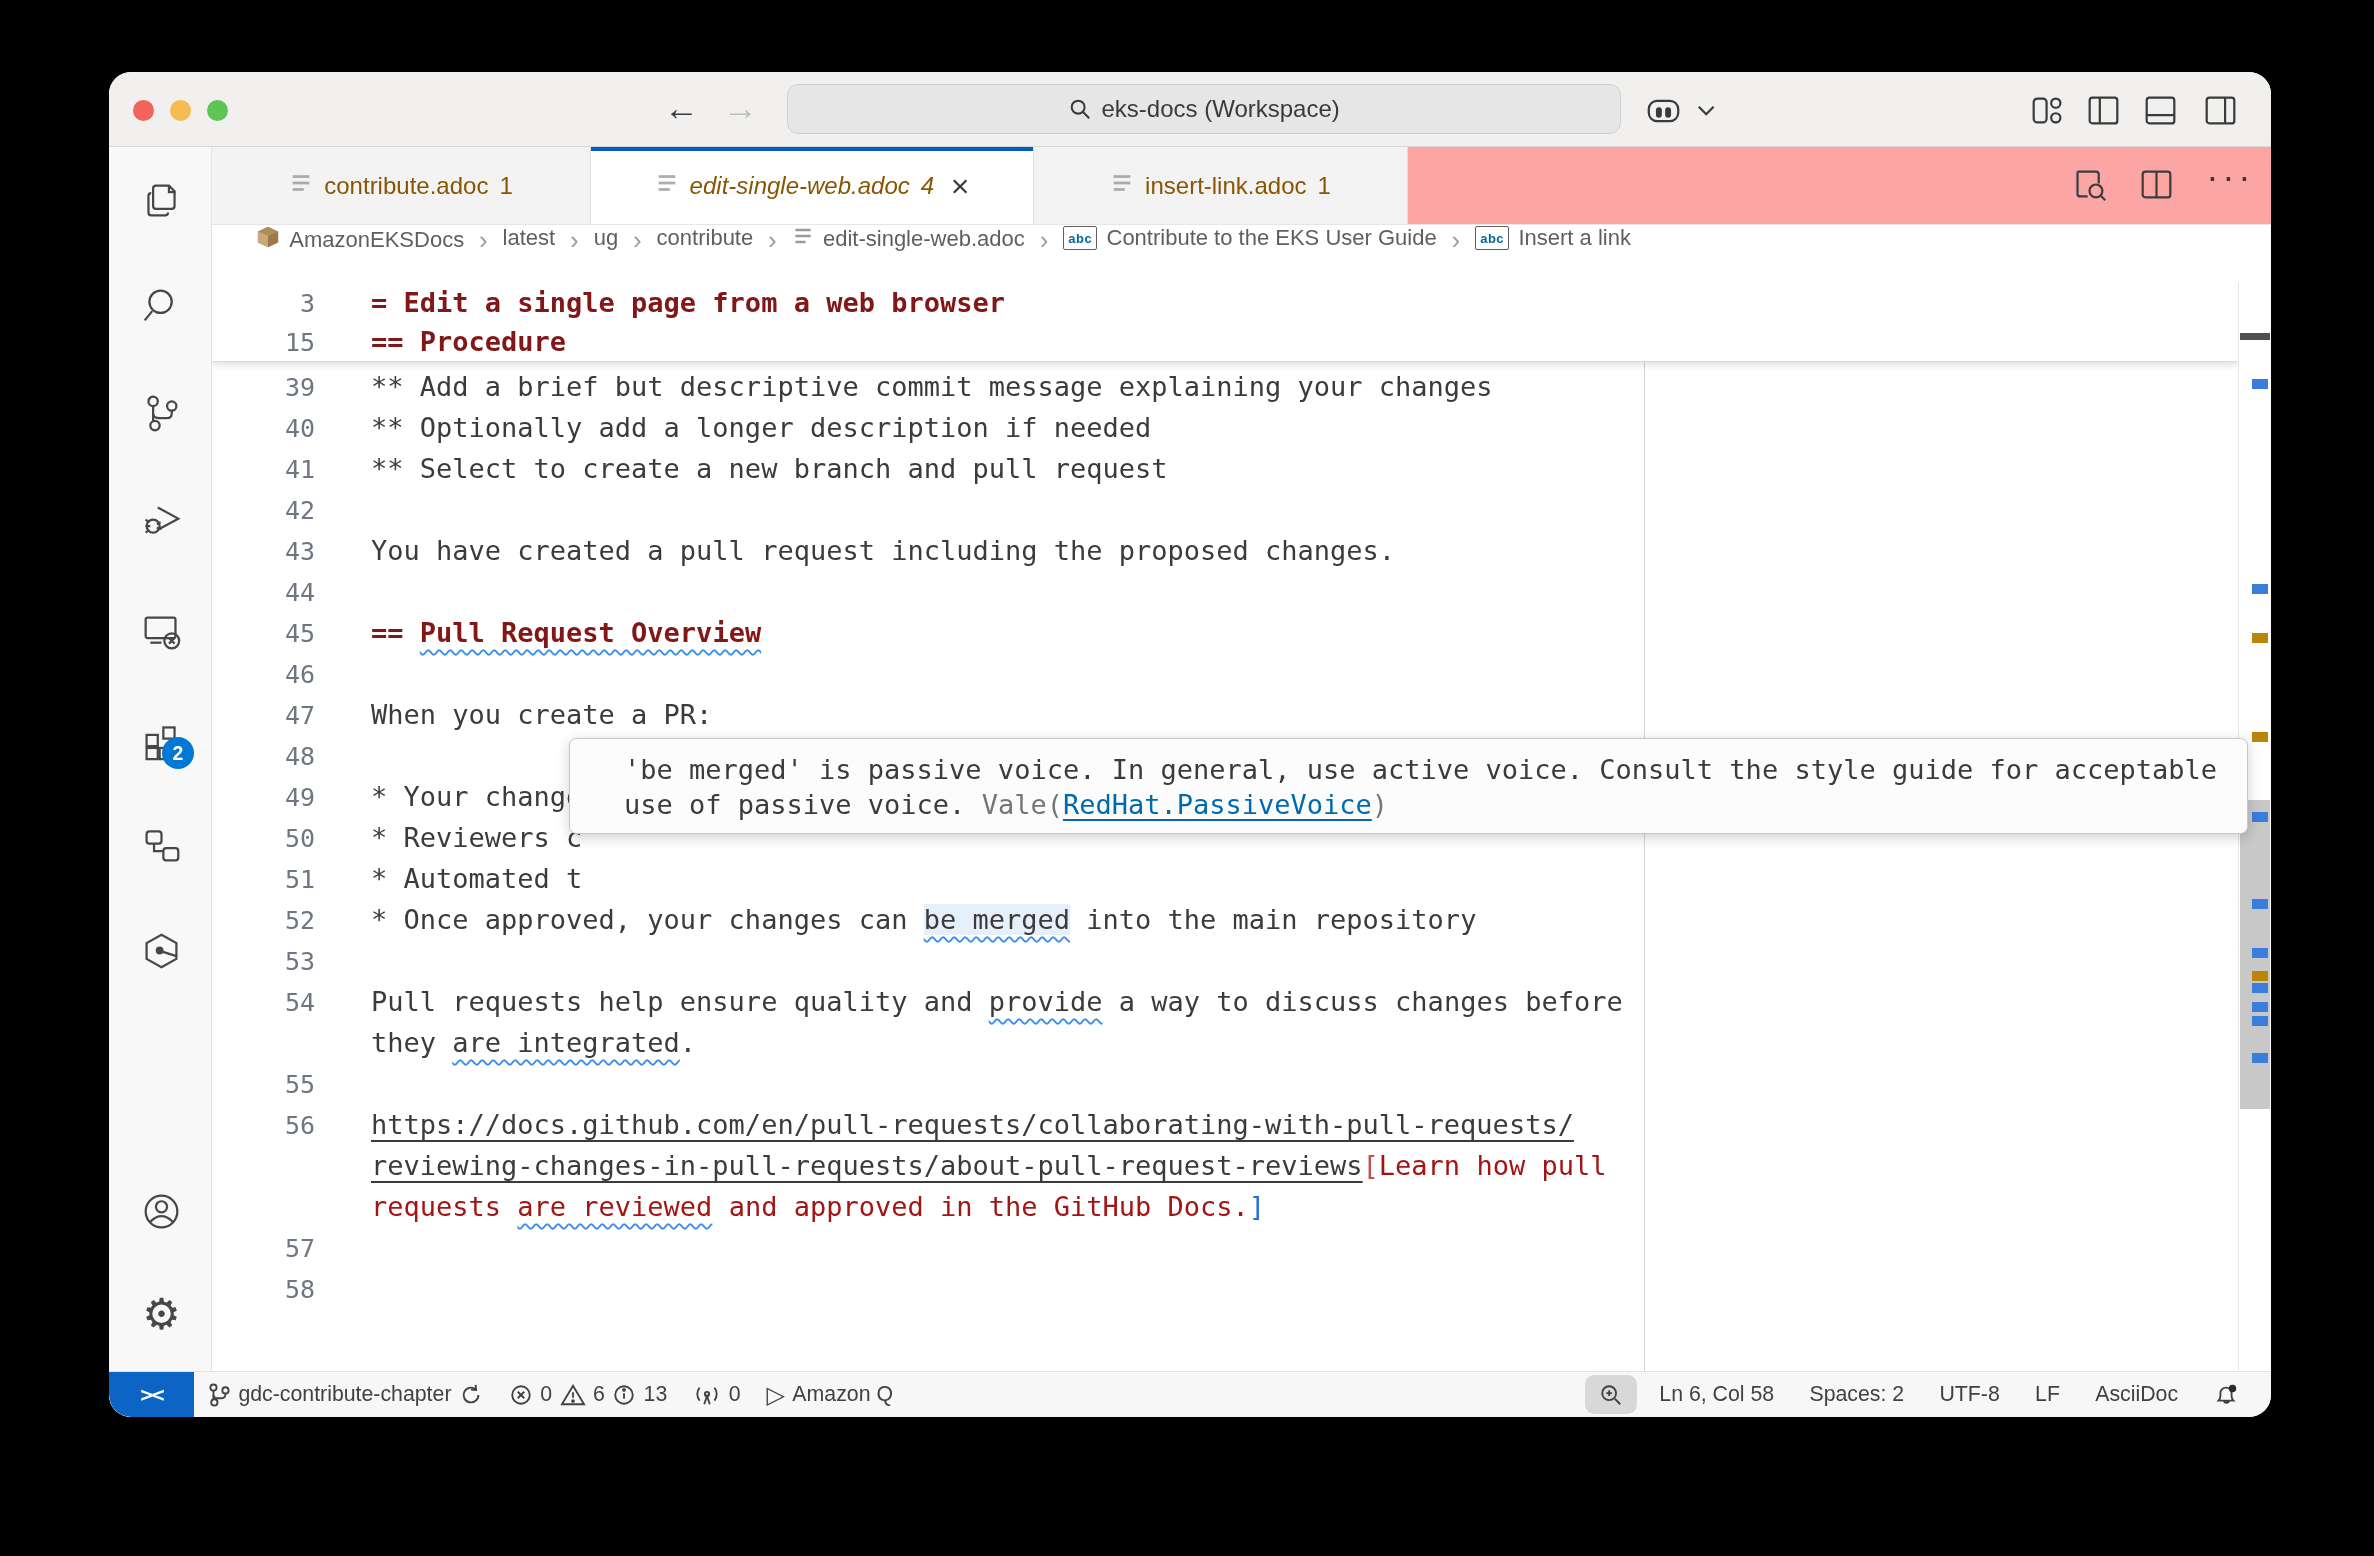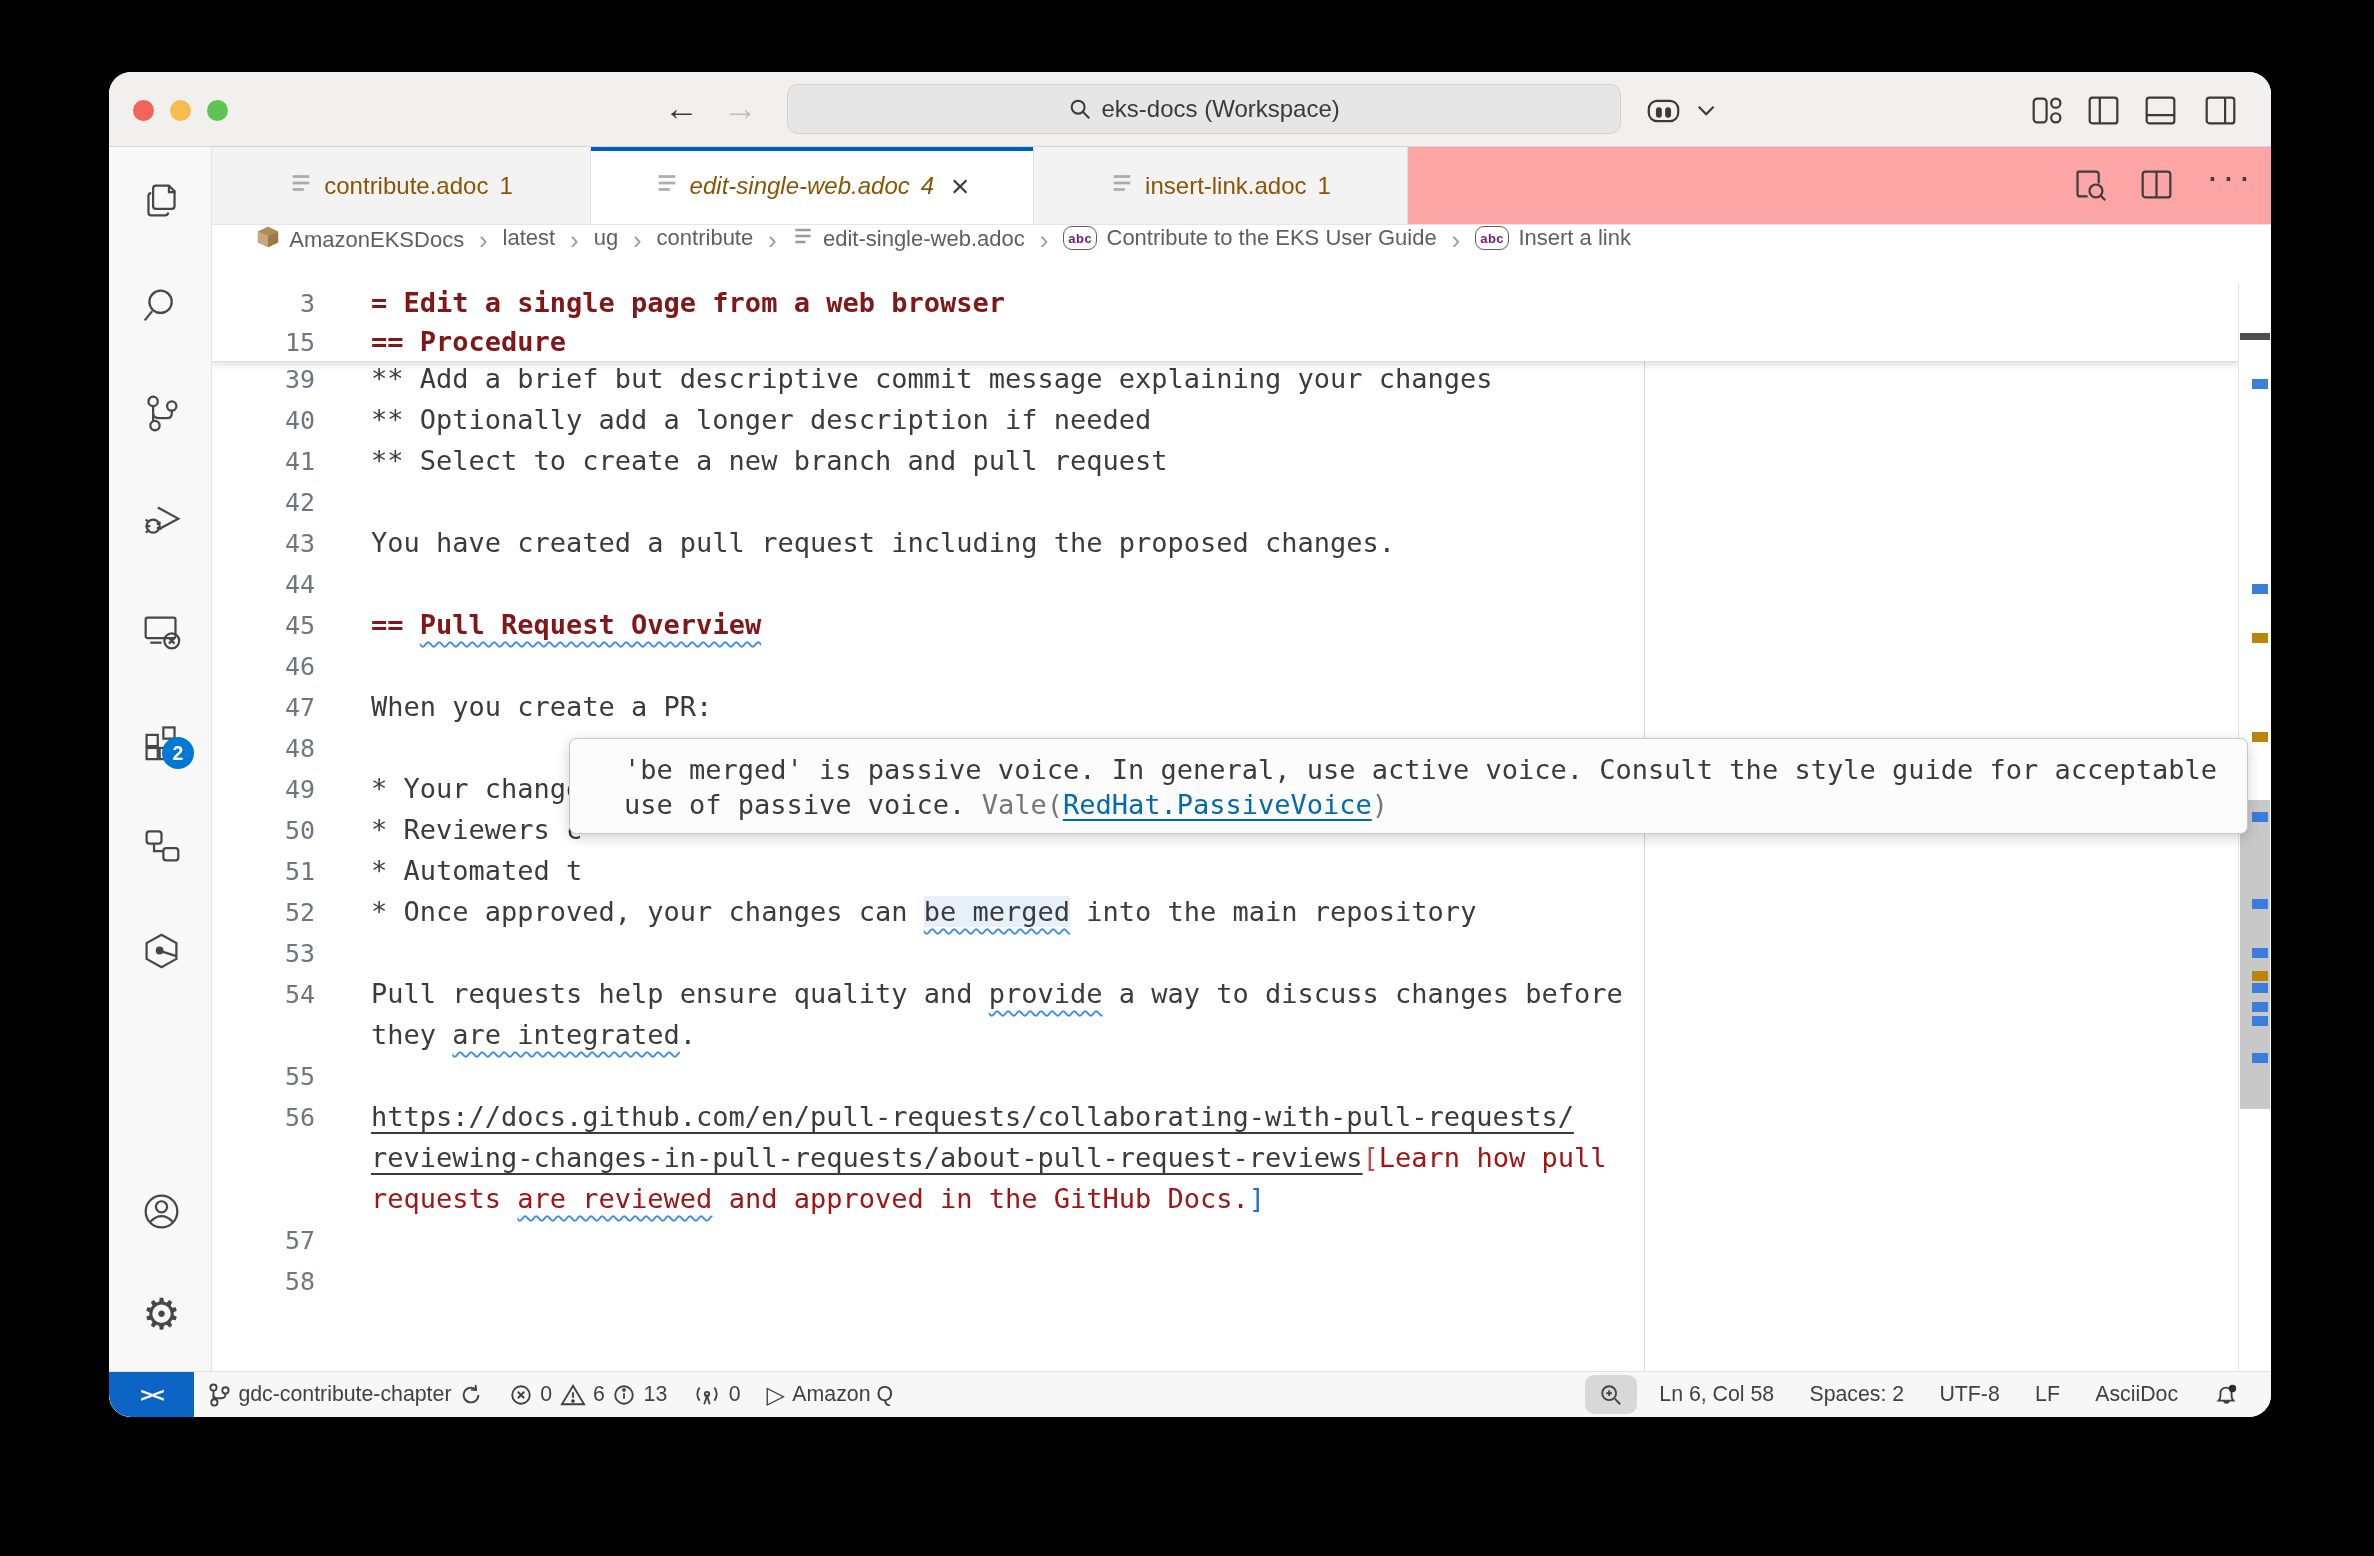--- a/index.html
+++ b/index.html
@@ -40,29 +40,29 @@
   .tab .close{color:#3c3c3c;font-size:32px;line-height:28px;margin-left:5.6px;}
   .tabbar-actions{position:absolute;right:16.7px;top:0;height:100%;display:flex;align-items:center;gap:32px;}
   .tabbar-actions svg{stroke:#3c3c3c;fill:none;stroke-width:2.4;}
   .dots{font-size:37px;color:#3c3c3c;letter-spacing:3.7px;line-height:18.6px;padding-bottom:16.7px;}
   
   .breadcrumbs{height:58px;background:#fff;display:flex;align-items:flex-start;padding-left:44px;gap:13px;
     font-size:22px;color:#5f5f5f;flex:0 0 auto;}
   .crumb{display:flex;align-items:center;gap:9.3px;cursor:default;}
   .chev{color:#9d9d9d;font-size:26px;padding:0 1.9px;}
   .abcbox{display:inline-flex;align-items:center;justify-content:center;width:32px;height:22px;
-    border:1.9px solid #5f5f5f;border-radius:9px;font-size:13px;letter-spacing:0.5px;color:#701a75;font-weight:bold;}
+    border:1.9px solid #5f5f5f;border-radius:2px;font-size:13px;letter-spacing:0.5px;color:#0369a1;font-weight:bold;}
   
   .editor{flex:1 1 auto;position:relative;background:#fff;overflow:hidden;
     font-family:"DejaVu Sans Mono","Liberation Mono",monospace;font-size:27px;color:#3b3b3b;}
   .sticky{position:absolute;left:0;top:0;right:32px;height:78px;background:#fff;z-index:5;
     box-shadow:0 3.7px 7.4px rgba(0,0,0,.12);border-bottom:0.9px solid #dcdcdc;}
   .srow{height:39px;line-height:39px;white-space:pre;}
   #rows{position:absolute;left:0;top:78px;right:32px;}
-  .row{height:41px;line-height:35px;white-space:pre;}
+  .row{height:41px;line-height:52px;white-space:pre;}
   .ln{display:inline-block;width:103px;text-align:right;color:#6e7681;font-size:25px;}
   .code{margin-left:56px;text-align:center;}
   .h{color:#821717;font-weight:bold;}
   .red{color:#a31515;}
   .lb{color:#c0504d;}
   .rb{color:#1f6fd4;}
   .url{text-decoration:underline;text-decoration-thickness:1.9px;text-underline-offset:5.6px;}
   .sq{text-decoration-line:underline;text-decoration-style:wavy;text-decoration-color:#3b8eea;
     text-decoration-thickness:2.3px;text-underline-offset:6.5px;}
   .h.sq,.red.sq{text-decoration-line:underline;text-decoration-style:wavy;text-decoration-color:#3b8eea;}

